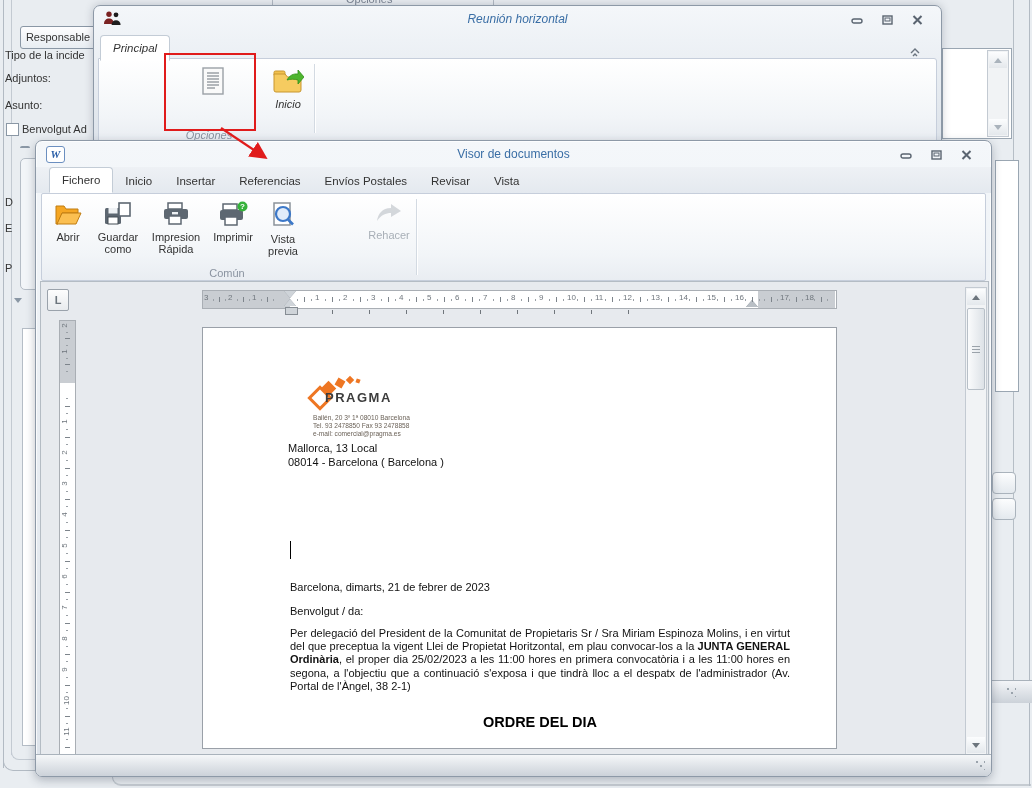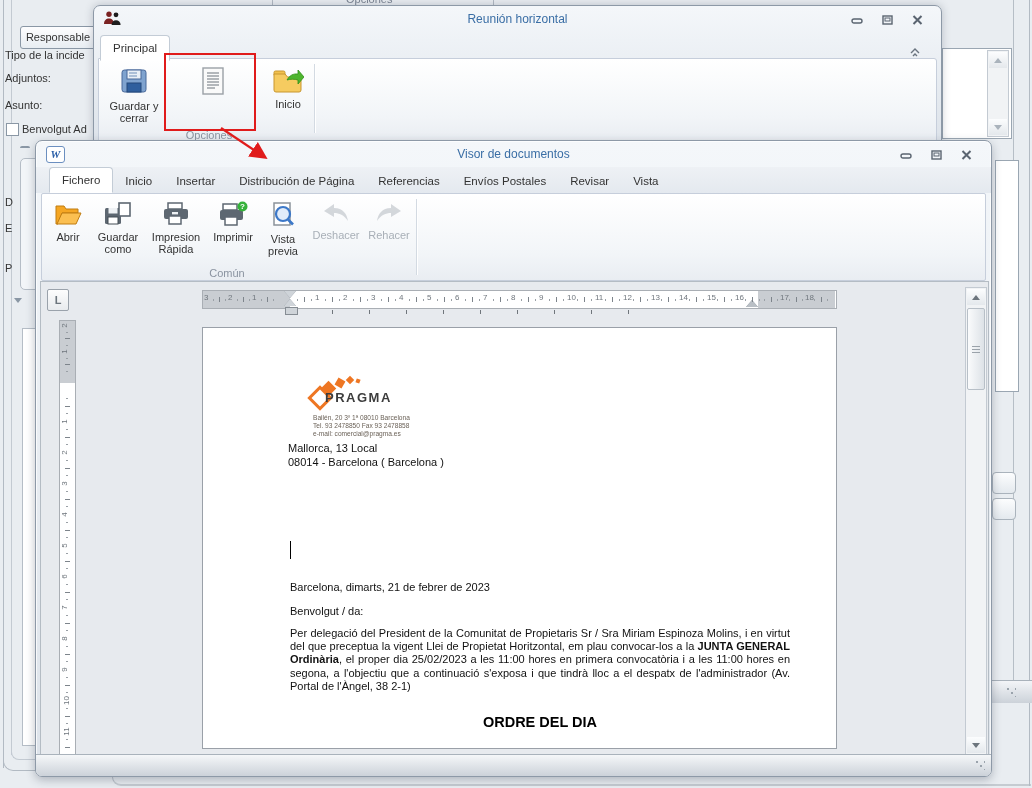--- a/index.html
+++ b/index.html
@@ -112,21 +112,21 @@
       <div class="tri-down" style="border-top-color:#aab3bc;"></div>
     </div>
 </div>
 <div class="bgbox" style="left:995px;top:160px;width:22px;height:230px;"></div>
 <div class="abs" style="left:992px;top:472px;width:22px;height:20px;border:1px solid #aab3bc;border-radius:4px;background:linear-gradient(#fcfdfe,#e4e9ee);"></div>
 <div class="abs" style="left:992px;top:498px;width:22px;height:20px;border:1px solid #aab3bc;border-radius:4px;background:linear-gradient(#fcfdfe,#e4e9ee);"></div>
 <div class="abs" style="left:986px;top:680px;width:46px;height:22px;border-top:1px solid #a9b2bb;background:linear-gradient(#f3f5f8,#ccd2d9);">
   <div class="grip-dots" style="position:absolute;left:20px;top:6px;"></div>
 </div>
 
-<div class="win" id="reunion" style="left:93px;top:5px;width:847px;height:136px;border-radius:7px 7px 0 0;box-shadow:0 0 8px rgba(40,50,70,.25);">
+<div class="win" id="reunion" style="left:93px;top:5px;width:847px;height:136px;border-radius:7px 7px 0 0;box-shadow:0 0 8px rgba(40,50,70,.25);font-style:italic;">
   <div class="abs" style="left:9px;top:4px;">
     <svg width="19" height="17" viewBox="0 0 19 17">
       <circle cx="6" cy="4.2" r="2.7" fill="#7a2222"></circle>
       <path d="M1 14c0-3.4 2.2-5.4 5-5.4s5 2 5 5.4z" fill="#7a2222"></path>
       <circle cx="13" cy="4.8" r="2.4" fill="#1d1d1d"></circle>
       <path d="M8.6 15c0-3 1.9-4.8 4.4-4.8s4.6 1.8 4.6 4.8z" fill="#1d1d1d"></path>
     </svg>
   </div>
   <div class="titlebar">Reunión horizontal</div>
   <div class="winbtns" style="left:755px;">
@@ -147,30 +147,20 @@
         </svg>
       </div>
   </div>
   <div class="chev" style="left:815px;top:37px;">
     <svg width="12" height="10" viewBox="0 0 12 10">
         <path d="M2 6 L6 2 L10 6 M4 9 L6 7 L8 9" fill="none" stroke="#6a747f" stroke-width="1.4"></path>
       </svg>
   </div>
   <div class="tab active" style="position:absolute;left:6px;top:29px;z-index:2;">Principal</div>
   <div class="ribbon" style="left:4px;top:52px;right:4px;bottom:0;border-radius:0 3px 0 0;">
-    <div class="rb-btn" style="position:absolute;left:6px;top:2px;width:58px;height:74px;">
-      <span><svg width="30" height="30" viewBox="0 0 30 30">
-        <rect x="3" y="4" width="24" height="22" rx="2.5" fill="#7fa3cf" stroke="#49699a"></rect>
-        <rect x="8" y="4" width="14" height="9" fill="#e9eff6" stroke="#49699a"></rect>
-        <rect x="10" y="6.2" width="8" height="1.6" fill="#9db4cf"></rect>
-        <rect x="10" y="9.2" width="8" height="1.6" fill="#9db4cf"></rect>
-        <rect x="8" y="17" width="14" height="9" fill="#2f5f9e" stroke="#24497b"></rect>
-          </svg></span>
-      <span>Guardar y cerrar</span>
-    </div>
     <div class="rb-btn" style="position:absolute;left:71px;top:2px;width:86px;height:74px;gap:44px;">
       <span><svg width="28" height="30" viewBox="0 0 28 30">
         <rect x="4" y="2" width="20" height="26" fill="#fafafa" stroke="#9aa0a6" stroke-width="1.4"></rect>
         <g stroke="#8d939a" stroke-width="1.3">
           <line x1="8" y1="7" x2="20" y2="7"></line>
               <line x1="8" y1="10" x2="20" y2="10"></line>
           <line x1="8" y1="13" x2="20" y2="13"></line>
               <line x1="8" y1="16" x2="20" y2="16"></line>
           <line x1="8" y1="19" x2="20" y2="19"></line>
               <line x1="8" y1="22" x2="16" y2="22"></line>
@@ -217,21 +207,20 @@
   <div class="chev" style="left:925px;top:34px;">
     <svg width="12" height="10" viewBox="0 0 12 10">
         <path d="M2 6 L6 2 L10 6 M4 9 L6 7 L8 9" fill="none" stroke="#6a747f" stroke-width="1.4"></path>
       </svg>
   </div>
 
   <div class="tabsrow">
     <span class="tab active">Fichero</span>
     <span class="tab">Inicio</span>
     <span class="tab">Insertar</span>
-    <span class="tab">Distribución de Página</span>
     <span class="tab">Referencias</span>
     <span class="tab">Envíos Postales</span>
     <span class="tab">Revisar</span>
     <span class="tab">Vista</span>
   </div>
 
   <div class="ribbon" style="left:5px;top:52px;width:943px;height:86px;">
     <div class="rb-btn" style="position:absolute;left:4px;top:2px;width:44px;height:70px;">
       <span><svg width="30" height="26" viewBox="0 0 30 26">
         <path d="M3 5h8l2 3h12v4H9l-4 11H3z" fill="#f5a623" stroke="#c07d12"></path>
@@ -267,26 +256,20 @@
           </svg></span>
       <span>Imprimir</span>
     </div>
     <div class="rb-btn" style="position:absolute;left:218px;top:2px;width:46px;height:70px;">
       <span><svg width="28" height="28" viewBox="0 0 28 28">
         <rect x="5" y="2" width="16" height="22" fill="#fff" stroke="#8b939b" stroke-width="1.5"></rect>
         <circle cx="14" cy="13" r="7" fill="rgba(120,170,230,.22)" stroke="#3c78c8" stroke-width="2.2"></circle>
         <line x1="19" y1="18.5" x2="24" y2="23.5" stroke="#3c78c8" stroke-width="2.6"></line>
           </svg></span>
       <span>Vista previa</span>
-    </div>
-    <div class="rb-btn disabled" style="position:absolute;left:268px;top:2px;width:52px;height:70px;">
-      <span><svg width="30" height="24" viewBox="0 0 30 22">
-        <path d="M3 9 L13 2 V6 C22 6 26 12 27 19 C23 13 18 11 13 11 V15 Z" fill="#b4bac1"></path>
-          </svg></span>
-      <span>Deshacer</span>
     </div>
     <div class="rb-btn disabled" style="position:absolute;left:322px;top:2px;width:50px;height:70px;">
       <span><svg width="30" height="24" viewBox="0 0 30 22">
         <g transform="scale(-1,1) translate(-30,0)">
         <path d="M3 9 L13 2 V6 C22 6 26 12 27 19 C23 13 18 11 13 11 V15 Z" fill="#b4bac1"></path>
             </g>
           </svg></span>
       <span>Rehacer</span>
     </div>
     <div class="vdivider" style="left:374px;top:5px;bottom:5px;"></div>

